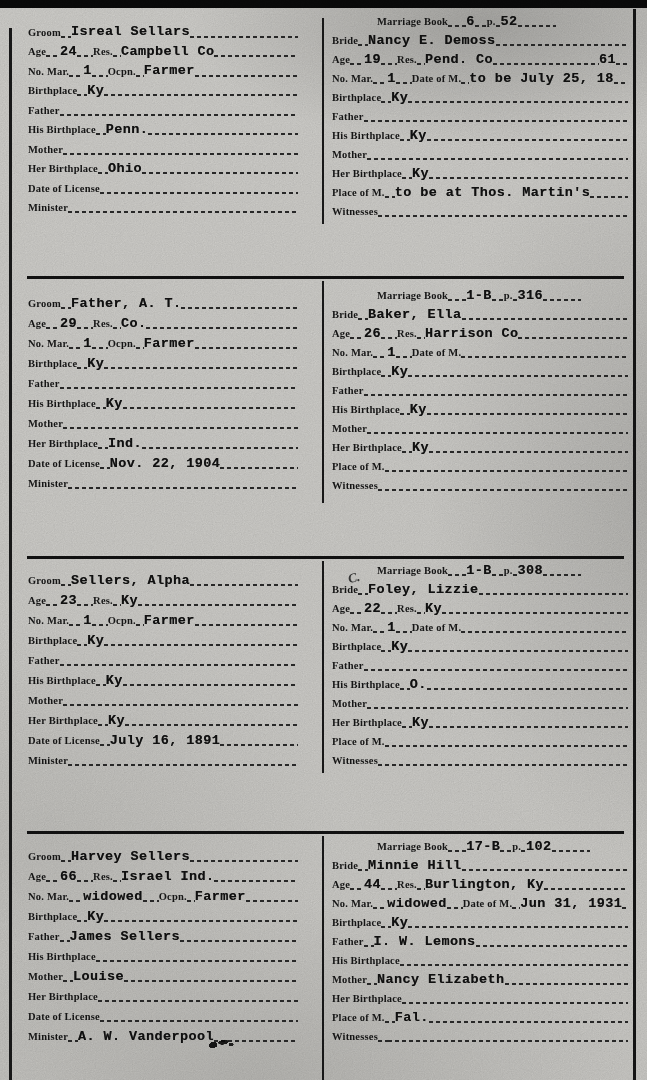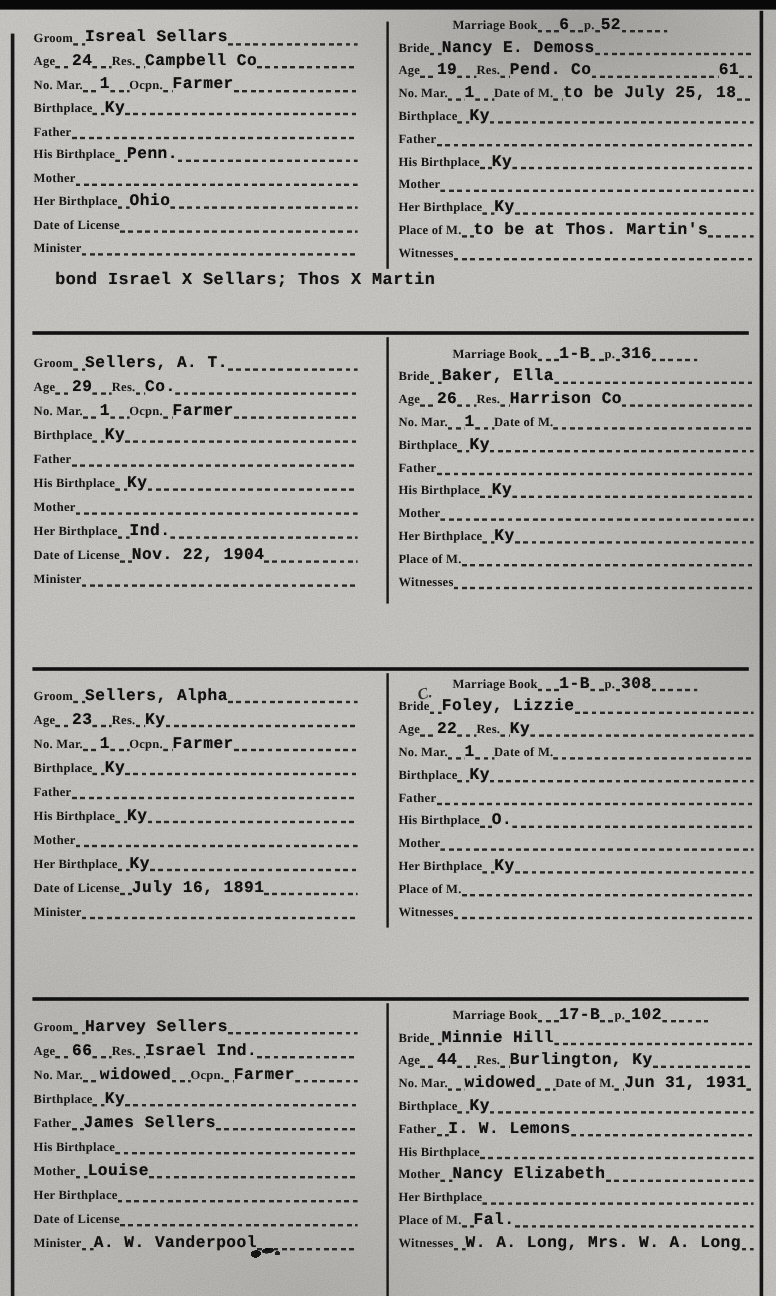--- a/index.html
+++ b/index.html
@@ -212,32 +212,31 @@
             <span class="dl" style="flex: 0 0 10px;"></span>
             <span class="val">to be at Thos. Martin's</span>
             <span class="dl"></span>
           </div>
           <div class="frow">
             <span class="lbl">Witnesses</span>
             <span class="dl"></span>
           </div>
         </div>
     </div>
-    <div class="bond" style="left:34px;top:219px">bond Israel X Sellars; Thos X Martin</div>
   </section>
 
   <section class="card" id="card-1" style="top:276px;height:264px">
     <div class="topline"></div>
     <div class="vdiv" style="top:5px;height:222px"></div>
     <div class="cols">
       <div class="col left" style="padding-top:15px">
           <div class="frow">
             <span class="lbl">Groom</span>
             <span class="dl" style="flex: 0 0 10px;"></span>
-            <span class="val">Sellers, A. T.</span>
+            <span class="val">Father, A. T.</span>
             <span class="dl"></span>
           </div>
           <div class="frow">
             <span class="lbl">Age</span>
             <span class="dl" style="flex: 0 0 14px;"></span>
             <span class="val">29</span>
             <span class="dl" style="flex: 0 0 16px;"></span>
             <span class="lbl">Res.</span>
             <span class="dl" style="flex: 0 0 8px;"></span>
             <span class="val">Co.</span>
@@ -644,21 +643,20 @@
           </div>
           <div class="frow">
             <span class="lbl">Place of M.</span>
             <span class="dl" style="flex: 0 0 10px;"></span>
             <span class="val">Fal.</span>
             <span class="dl"></span>
           </div>
           <div class="frow">
             <span class="lbl">Witnesses</span>
             <span class="dl" style="flex: 0 0 10px;"></span>
-            <span class="val">W. A. Long, Mrs. W. A. Long</span>
             <span class="dl"></span>
           </div>
         </div>
     </div>
     <div class="blot"></div>
   </section>
 
   <svg class="grain" width="647" height="1080">
     <filter id="g">
       <feTurbulence type="fractalNoise" baseFrequency="0.9" numOctaves="2" stitchTiles="stitch"></feTurbulence>

